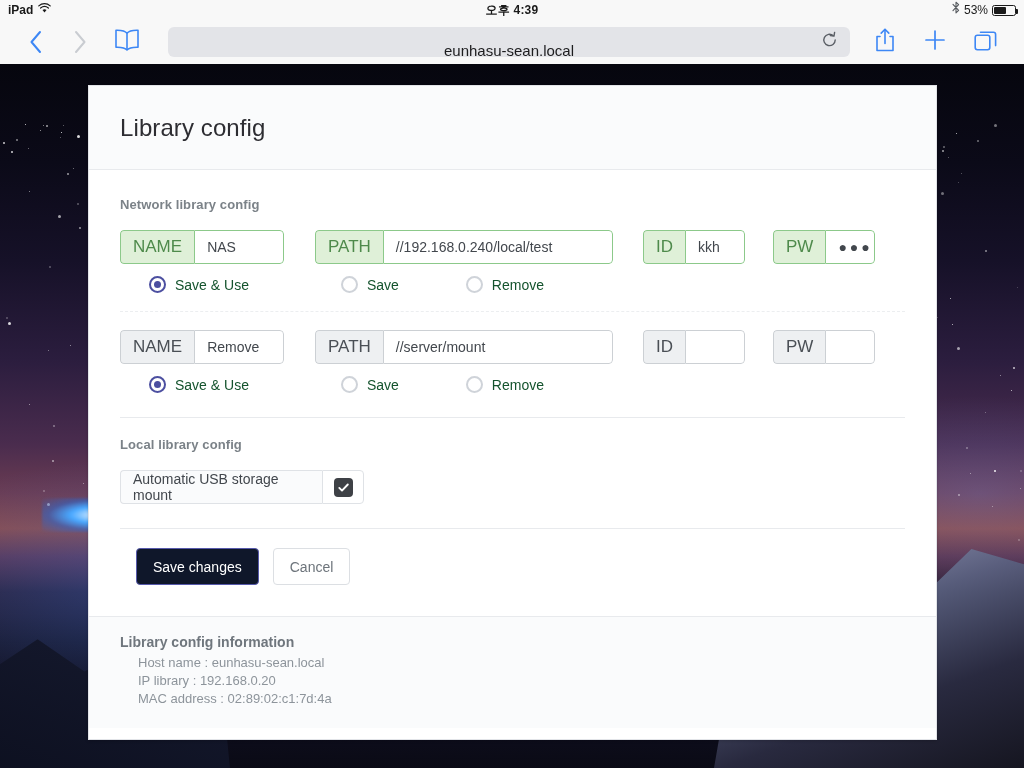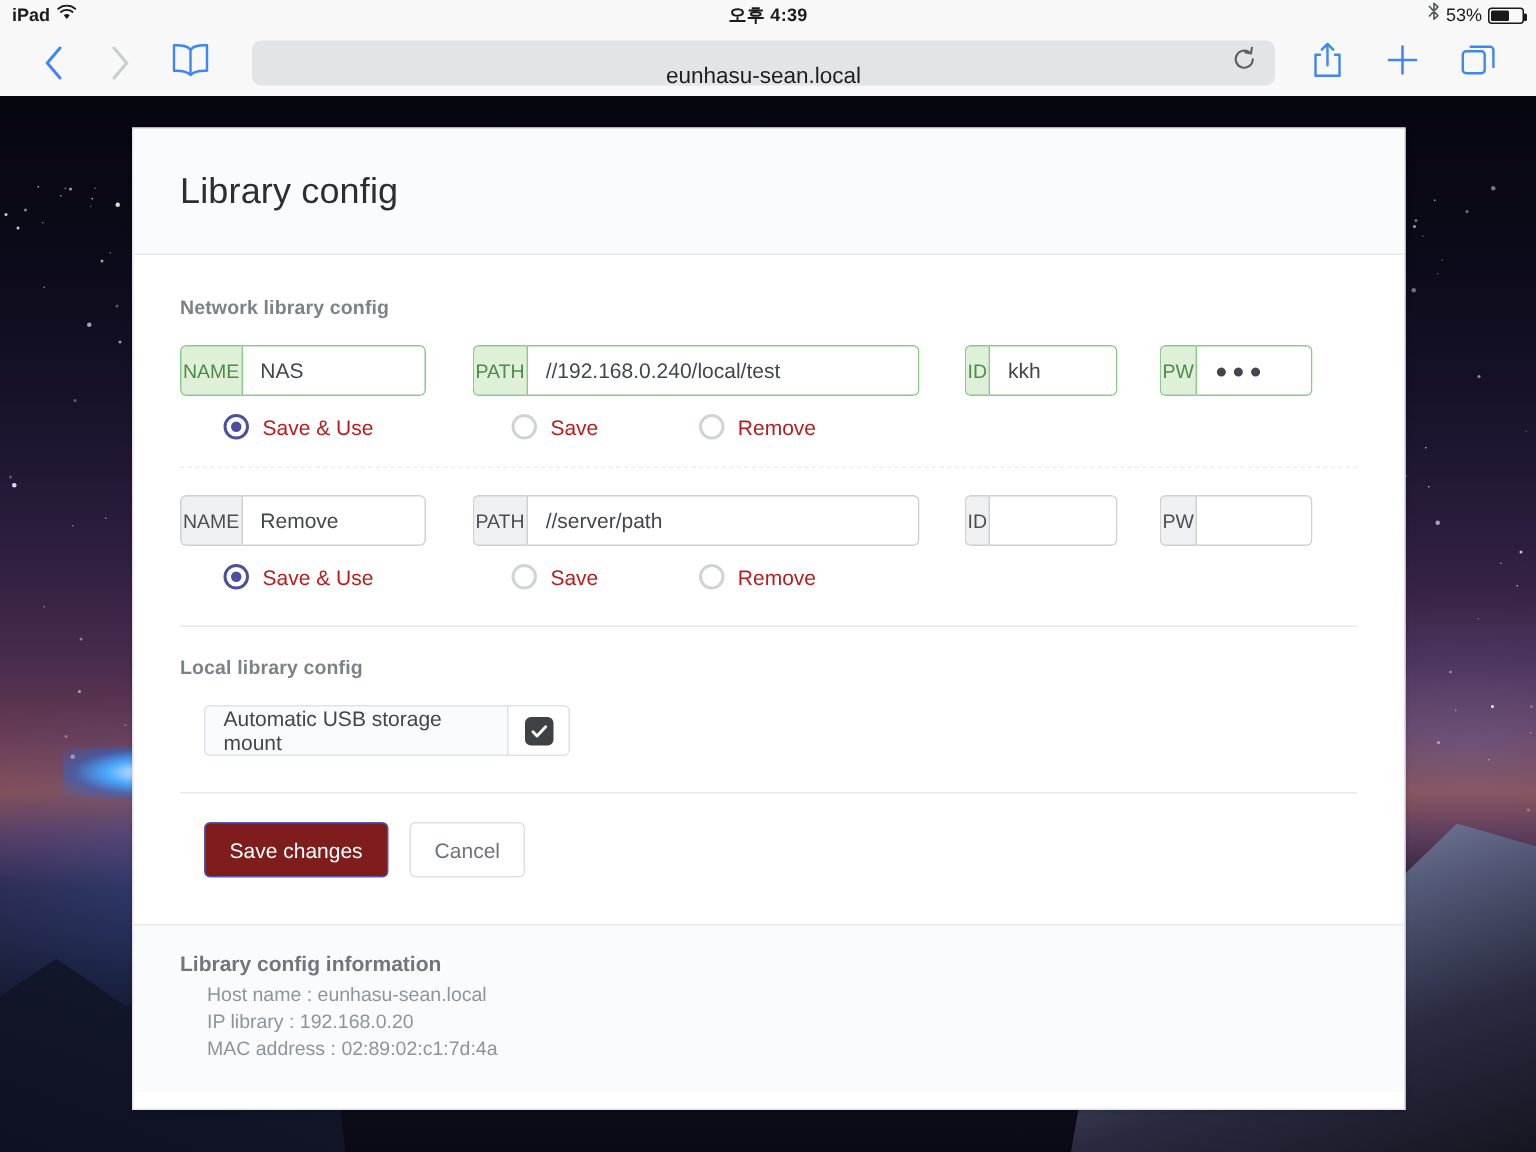--- a/index.html
+++ b/index.html
@@ -103,21 +103,21 @@
   }
 
   
   .field-row { display: flex; align-items: flex-start; }
   .ig {
     display: flex; align-items: stretch; height: 34px;
     border-radius: 4px; overflow: hidden;
   }
   .ig .addon {
     display: flex; align-items: center; justify-content: center;
-    font-size: 13px; padding: 0 1px; white-space: nowrap;
+    font-size: 17px; padding: 0 12px; white-space: nowrap;
     border: 1px solid #ccd0d4; border-right: 0;
     border-radius: 4px 0 0 4px; background: #eef0f2; color: #4a4f55;
   }
   .ig .fld {
     flex: 1; display: flex; align-items: center;
     font-size: 14px; padding: 0 12px;
     border: 1px solid #ccd0d4; border-radius: 0 4px 4px 0;
     background: #fff; color: #42474d; overflow: hidden; white-space: nowrap;
   }
   .ig.ok .addon { background: #dff0d8; border-color: #8cc98a; color: #4e8a4b; }
@@ -126,21 +126,21 @@
   .dots { letter-spacing: 3px; font-size: 15px; color: #3c4046; }
 
   .radio-row { display: flex; margin-top: 12px; }
   .radio-opt { display: flex; align-items: center; gap: 9px; }
   .rb { width: 17px; height: 17px; border-radius: 50%; border: 2px solid #cfd3d9; background: #fff; position: relative; flex: none; }
   .rb.on { border-color: #4c4fa0; }
   .rb.on::after {
     content: ""; position: absolute; left: 3px; top: 3px;
     width: 7px; height: 7px; border-radius: 50%; background: #4c4fa0;
   }
-  .radio-opt span { font-size: 14px; color: #b91c1c; text-align: center; }
+  .radio-opt span { font-size: 14px; color: #14532d; text-align: center; }
 
   .dashed-div { border-top: 1px dashed #eceef0; margin: 18px 0 0 0; }
   .solid-div { border-top: 1px solid #e8eaed; margin: 0; }
 
   
   .usb-group { display: flex; align-items: stretch; height: 34px; width: 244px; }
   .usb-label {
     flex: 1; display: flex; align-items: center; padding: 0 12px;
     font-size: 14px; color: #42474d;
     border: 1px solid #dfe2e6; border-right: 0; border-radius: 4px 0 0 4px; background: #fafbfc;
@@ -154,21 +154,21 @@
     display: flex; align-items: center; justify-content: center;
   }
   .cb svg { display: block; }
 
   
   .btn-row { display: flex; gap: 14px; }
   .btn {
     font-size: 14px; border-radius: 4px; padding: 0 16px; height: 37px;
     display: flex; align-items: center; justify-content: center; cursor: pointer;
   }
-  .btn-primary { background: #7f1d1d; border: 1px solid #5659ab; color: #fff; }
+  .btn-primary { background: #0f172a; border: 1px solid #5659ab; color: #fff; }
   .btn-default { background: #fff; border: 1px solid #dcdfe3; color: #6d747b; }
 
   
   #card-footer {
     background: #fafbfc; border-top: 1px solid #e8eaed;
     padding: 17px 31px 20px 31px;
   }
   #footer-title { font-size: 14px; font-weight: 700; color: #6f767d; margin-bottom: 4px; }
   .foot-line { font-size: 13px; color: #8d949b; line-height: 18px; padding-left: 18px; }
 </style>
@@ -653,21 +653,21 @@
     <div class="dashed-div"></div>
 
     <div style="margin-top:18px;">
       <div class="field-row">
         <div class="ig" style="width:164px;">
           <div class="addon">NAME</div>
           <div class="fld ph">Remove</div>
         </div>
         <div class="ig" style="width:298px; margin-left:31px;">
           <div class="addon">PATH</div>
-          <div class="fld ph">//server/path</div>
+          <div class="fld ph">//server/mount</div>
         </div>
         <div class="ig" style="width:102px; margin-left:30px;">
           <div class="addon">ID</div>
           <div class="fld"></div>
         </div>
         <div class="ig" style="width:102px; margin-left:28px;">
           <div class="addon">PW</div>
           <div class="fld"></div>
         </div>
       </div>
@@ -684,21 +684,21 @@
           <span class="rb"></span>
           <span>Remove</span>
         </div>
       </div>
     </div>
 
     <div class="solid-div" style="margin-top:24px;"></div>
 
     <div style="margin-top:19px;">
       <div class="section-label">Local library config</div>
-      <div class="usb-group" style="margin-left:16px;">
+      <div class="usb-group" style="">
         <div class="usb-label">Automatic USB storage mount</div>
         <div class="usb-box">
           <span class="cb">
             <svg width="13" height="13" viewBox="0 0 13 13">
               <path d="M2.3 6.9 L5.0 9.6 L10.8 3.5" stroke="#ffffff" stroke-width="1.9" fill="none" stroke-linecap="round" stroke-linejoin="round"></path>
             </svg>
           </span>
         </div>
       </div>
     </div>

